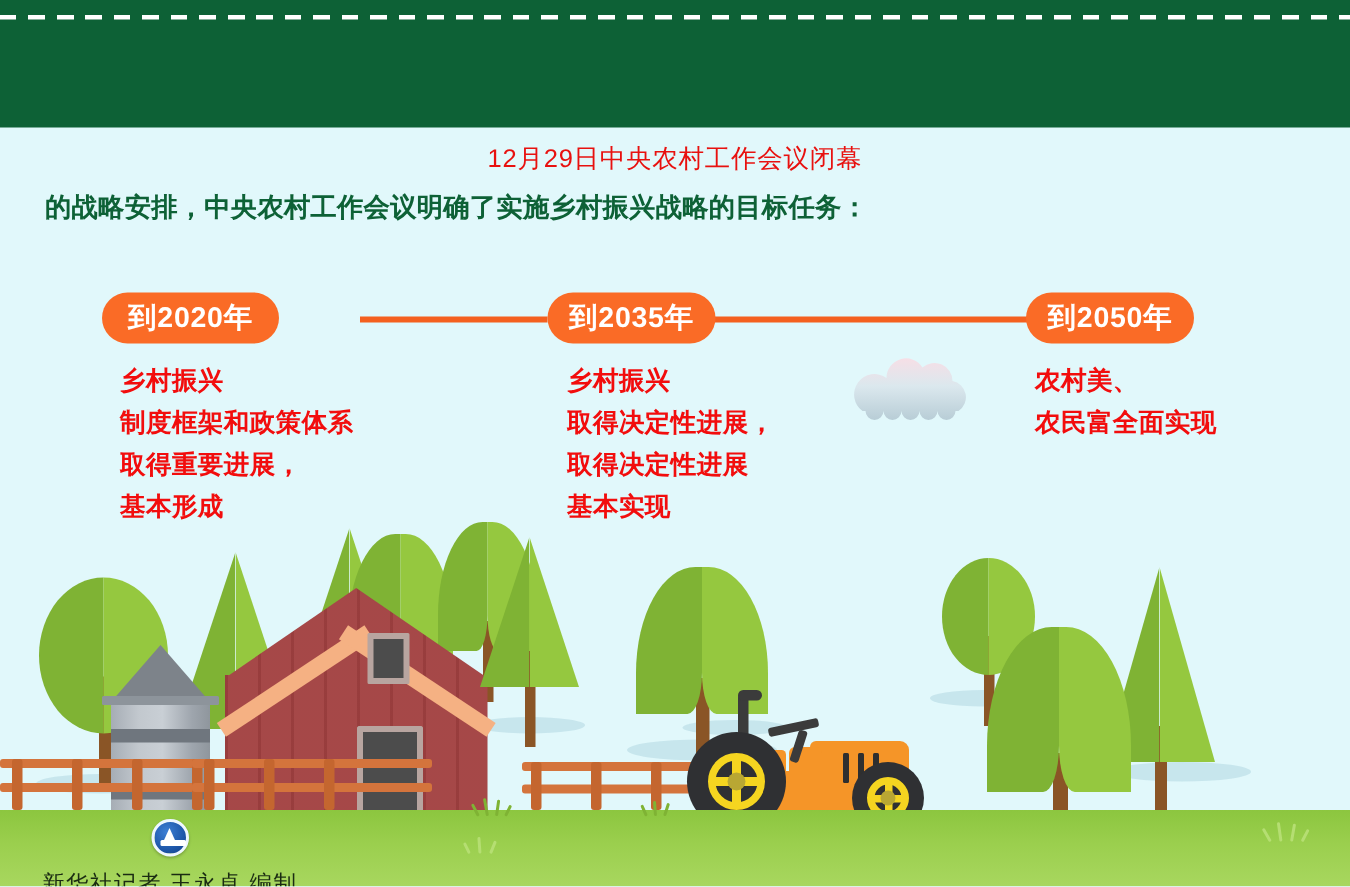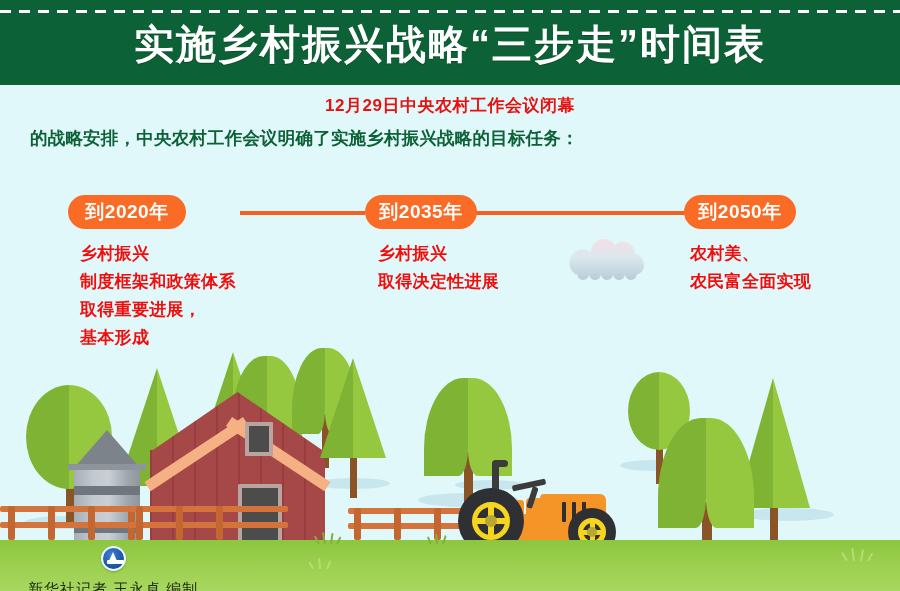--- a/index.html
+++ b/index.html
@@ -47,21 +47,21 @@
     position:absolute; left:0; top:540px; width:900px; height:51px;
     background:linear-gradient(to bottom,#8cc63f 0%,#9bcf4e 45%,#a8d75f 100%);
   }
 
   
   .subtitle {
     position:absolute; left:0; top:94px; width:900px;
     text-align:center;
     color:#e8110f;
     font-size:17px;
-    font-weight:bold;
+    font-weight:normal;
     letter-spacing:0.5px;
     white-space:nowrap;
   }
   .body-text {
     position:absolute; left:30px; top:124px; width:840px;
     color:#0d6136;
     font-size:17.5px;
     font-weight:bold;
     line-height:28px;
     letter-spacing:0.2px;
@@ -422,21 +422,20 @@
       </linearGradient>
     </defs>
     <path fill="url(#cg)" d="M26 16 A13 13 0 0 1 50 9 A12 12 0 0 1 70 18 A11 11 0 0 1 74 38
       L72 38 A6 6 0 0 1 60 38 A6 6 0 0 1 48 38 A6 6 0 0 1 36 38 A6 6 0 0 1 24 38
       A6 6 0 0 1 12 38 L10 38 A11 11 0 0 1 26 16 Z"></path>
   </svg>
 
   <div class="header">
     <div class="header-dash"></div>
   </div>
-  <div class="header-title">实施乡村振兴战略“三步走”时间表</div>
 
   <div class="subtitle">12月29日中央农村工作会议闭幕</div>
 
   <div class="body-text">
     <span class="ln">的战略安排，中央农村工作会议明确了实施乡村振兴战略的目标任务：</span>
   </div>
 
   <div class="timeline">
     <div class="tl-line a"></div>
     <div class="tl-line b"></div>
@@ -446,21 +445,23 @@
   </div>
 
   <div class="col c1">
     <span class="ln">乡村振兴</span>
     <span class="ln">制度框架和政策体系</span>
     <span class="ln">取得重要进展，</span>
     <span class="ln">基本形成</span>
   </div>
   <div class="col c2">
     <span class="ln">乡村振兴</span>
+    <span class="ln">取得决定性进展，</span>
     <span class="ln">取得决定性进展</span>
+    <span class="ln">基本实现</span>
   </div>
   <div class="col c3">
     <span class="ln">农村美、</span>
     <span class="ln">农民富全面实现</span>
   </div>
 
   <div class="footer">
     <div class="credit">
       <div class="xinhua-logo"></div>
       <div class="credit-text">新华社记者 王永卓 编制</div>

